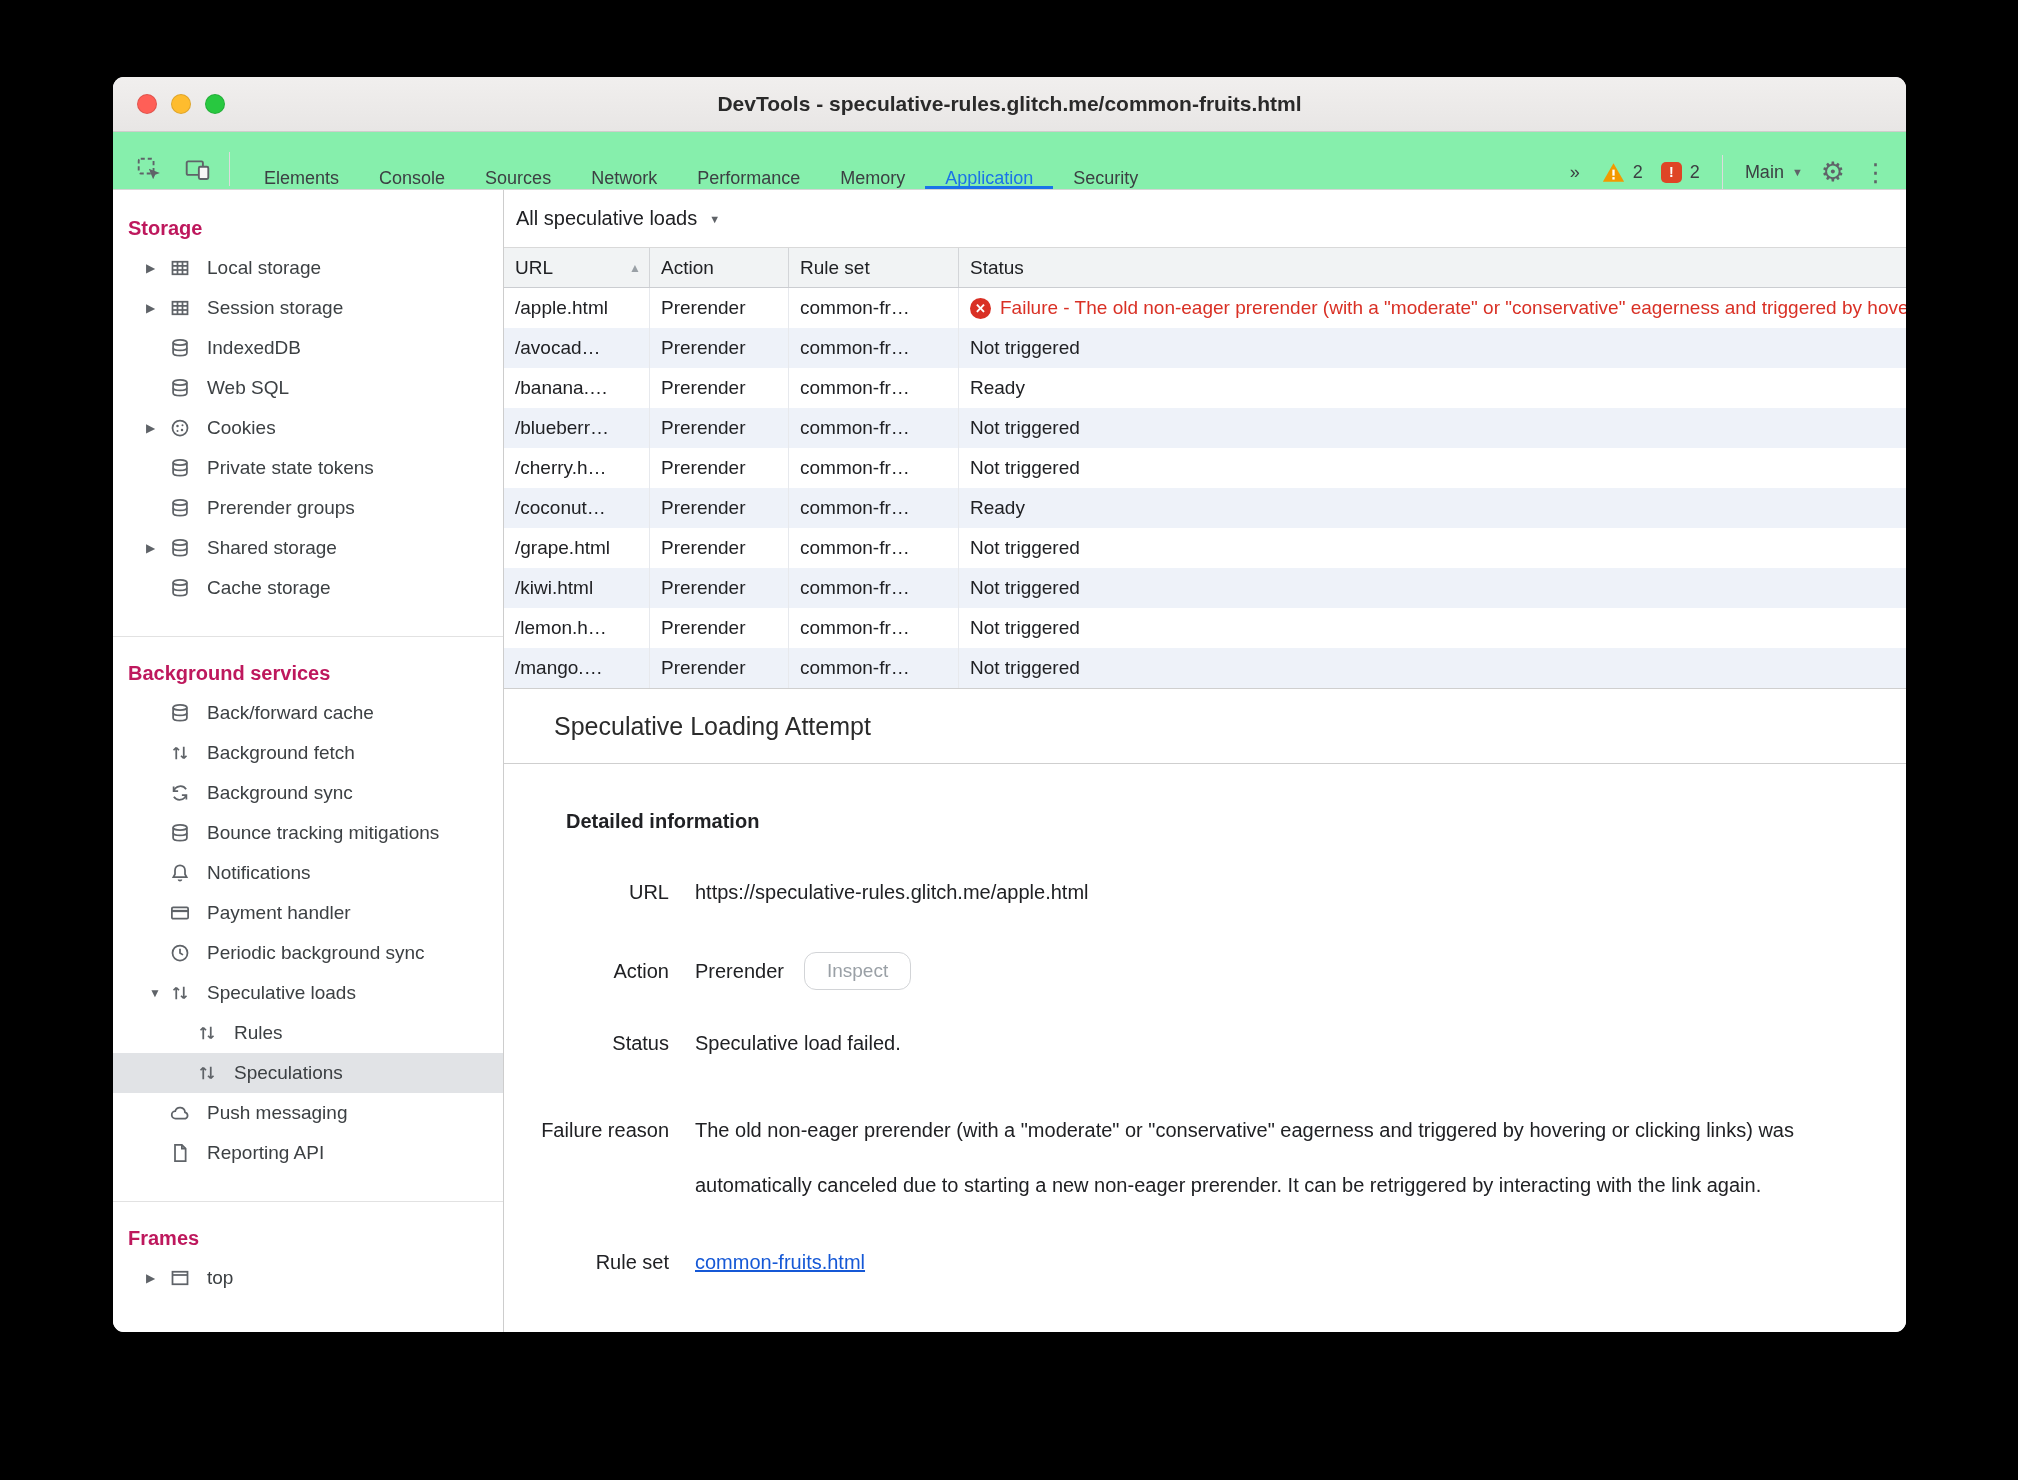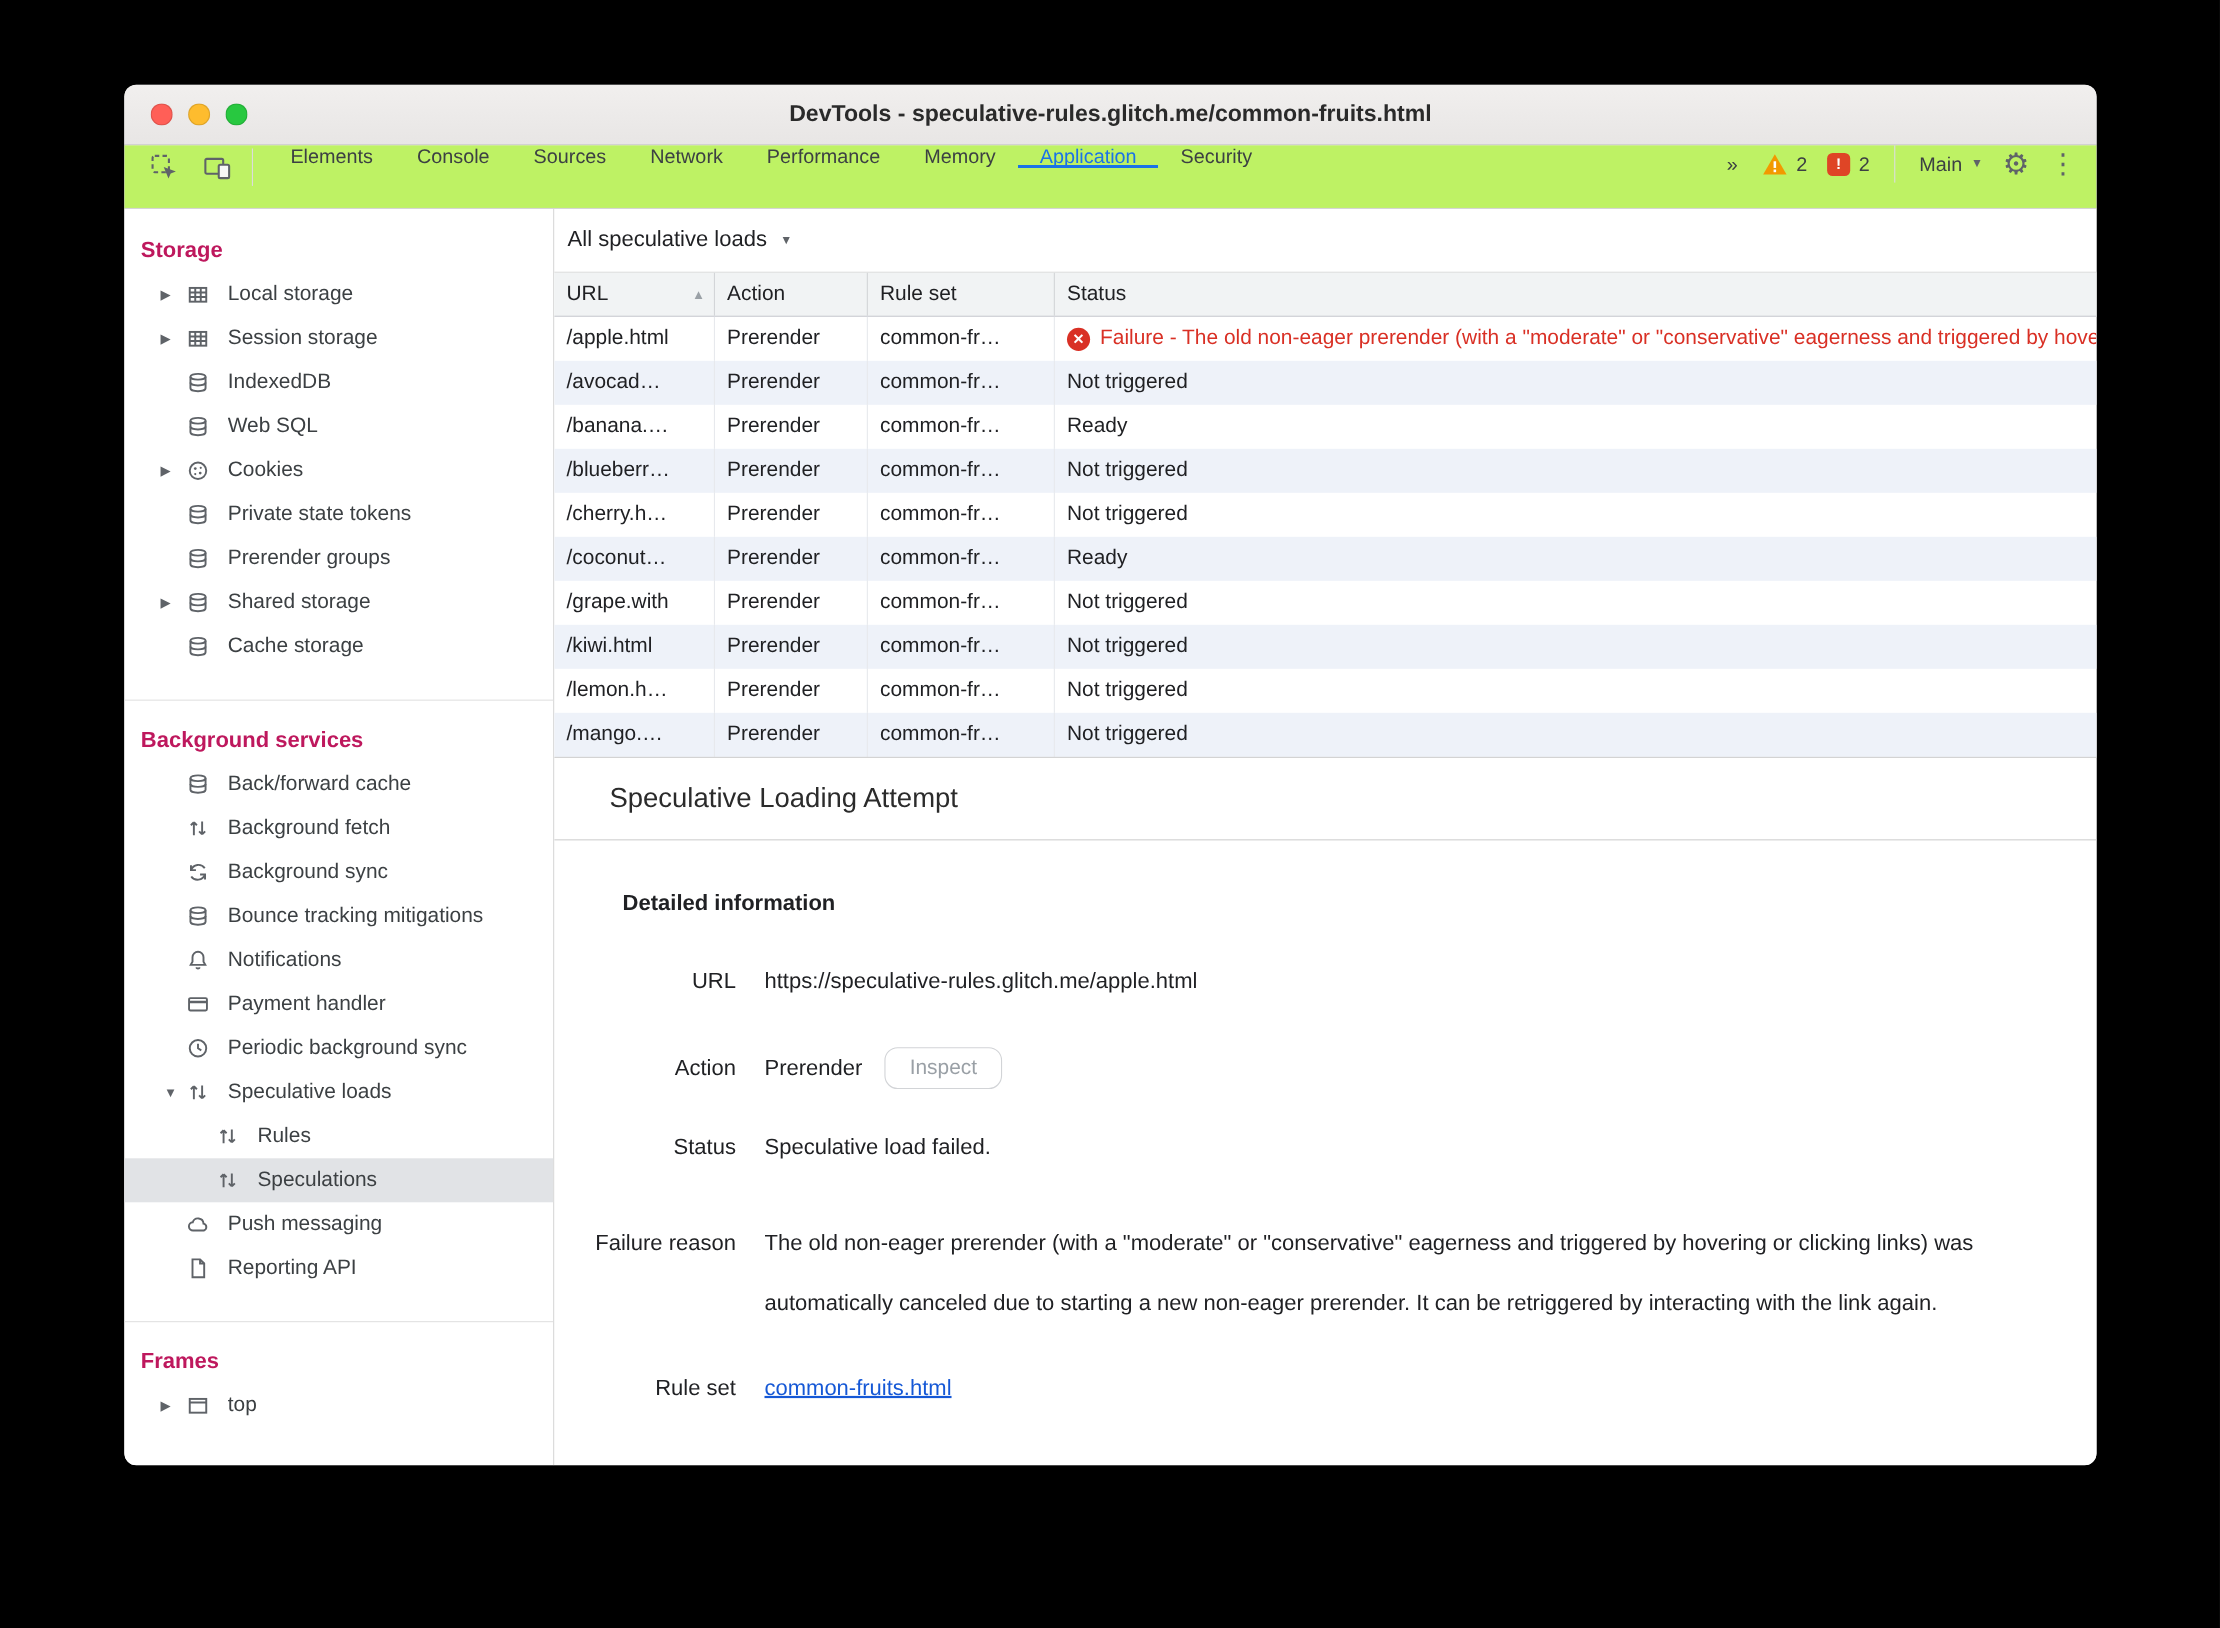--- a/index.html
+++ b/index.html
@@ -12,22 +12,22 @@
 
   
   .titlebar { flex:0 0 55px; background:linear-gradient(#f1efee,#e8e6e5);
     border-bottom:1px solid #cfcdcc; display:flex; align-items:center; position:relative; }
   .traffic { position:absolute; left:24px; display:flex; gap:14px; }
   .light { width:20px; height:20px; border-radius:50%; border:1px solid rgba(0,0,0,.12); }
   .light.red{ background:#ff5f57; } .light.yellow{ background:#febc2e; } .light.green{ background:#28c840; }
   .win-title { margin:0 auto; font-size:21px; font-weight:bold; color:#2a2a2a; }
 
   
-  .devbar { flex:0 0 58px; background:#bef264; border-bottom:1px solid #d5d5d5;
-    display:flex; align-items:flex-start; }
+  .devbar { flex:0 0 58px; background:#86efac; border-bottom:1px solid #d5d5d5;
+    display:flex; align-items:flex-end; }
   .tool-icons { display:flex; align-items:center; gap:8px; padding:0 10px 0 16px; }
   .icon-btn { width:40px; height:40px; display:flex; align-items:center; justify-content:center;
     border-radius:4px; color:#5f6368; }
   .vsep { width:1px; height:34px; background:#dcdcdc; align-self:center; margin:0 4px; }
   .tabs { display:flex; align-items:stretch; }
   .tab { display:flex; align-items:center; padding:0 20px; font-size:18px; color:#3c4043; white-space:nowrap; }
   .tab.selected { color:#1a73e8; box-shadow: inset 0 -3px 0 #1a73e8; }
   .devbar-right { margin-left:auto; display:flex; align-items:center; gap:18px; padding-right:18px; }
   .count-group { display:flex; align-items:center; gap:8px; font-size:18px; color:#3c4043; }
   .issue-box { width:21px; height:21px; border-radius:5px; background:#df4526; color:#fff;
@@ -487,21 +487,21 @@
         </div>
 
         <div class="grid-row">
           <div class="cell c-url">/coconut…</div>
           <div class="cell c-action">Prerender</div>
           <div class="cell c-rule">common-fr…</div>
           <div class="cell c-status">Ready</div>
         </div>
 
         <div class="grid-row">
-          <div class="cell c-url">/grape.with</div>
+          <div class="cell c-url">/grape.html</div>
           <div class="cell c-action">Prerender</div>
           <div class="cell c-rule">common-fr…</div>
           <div class="cell c-status">Not triggered</div>
         </div>
 
         <div class="grid-row">
           <div class="cell c-url">/kiwi.html</div>
           <div class="cell c-action">Prerender</div>
           <div class="cell c-rule">common-fr…</div>
           <div class="cell c-status">Not triggered</div>

